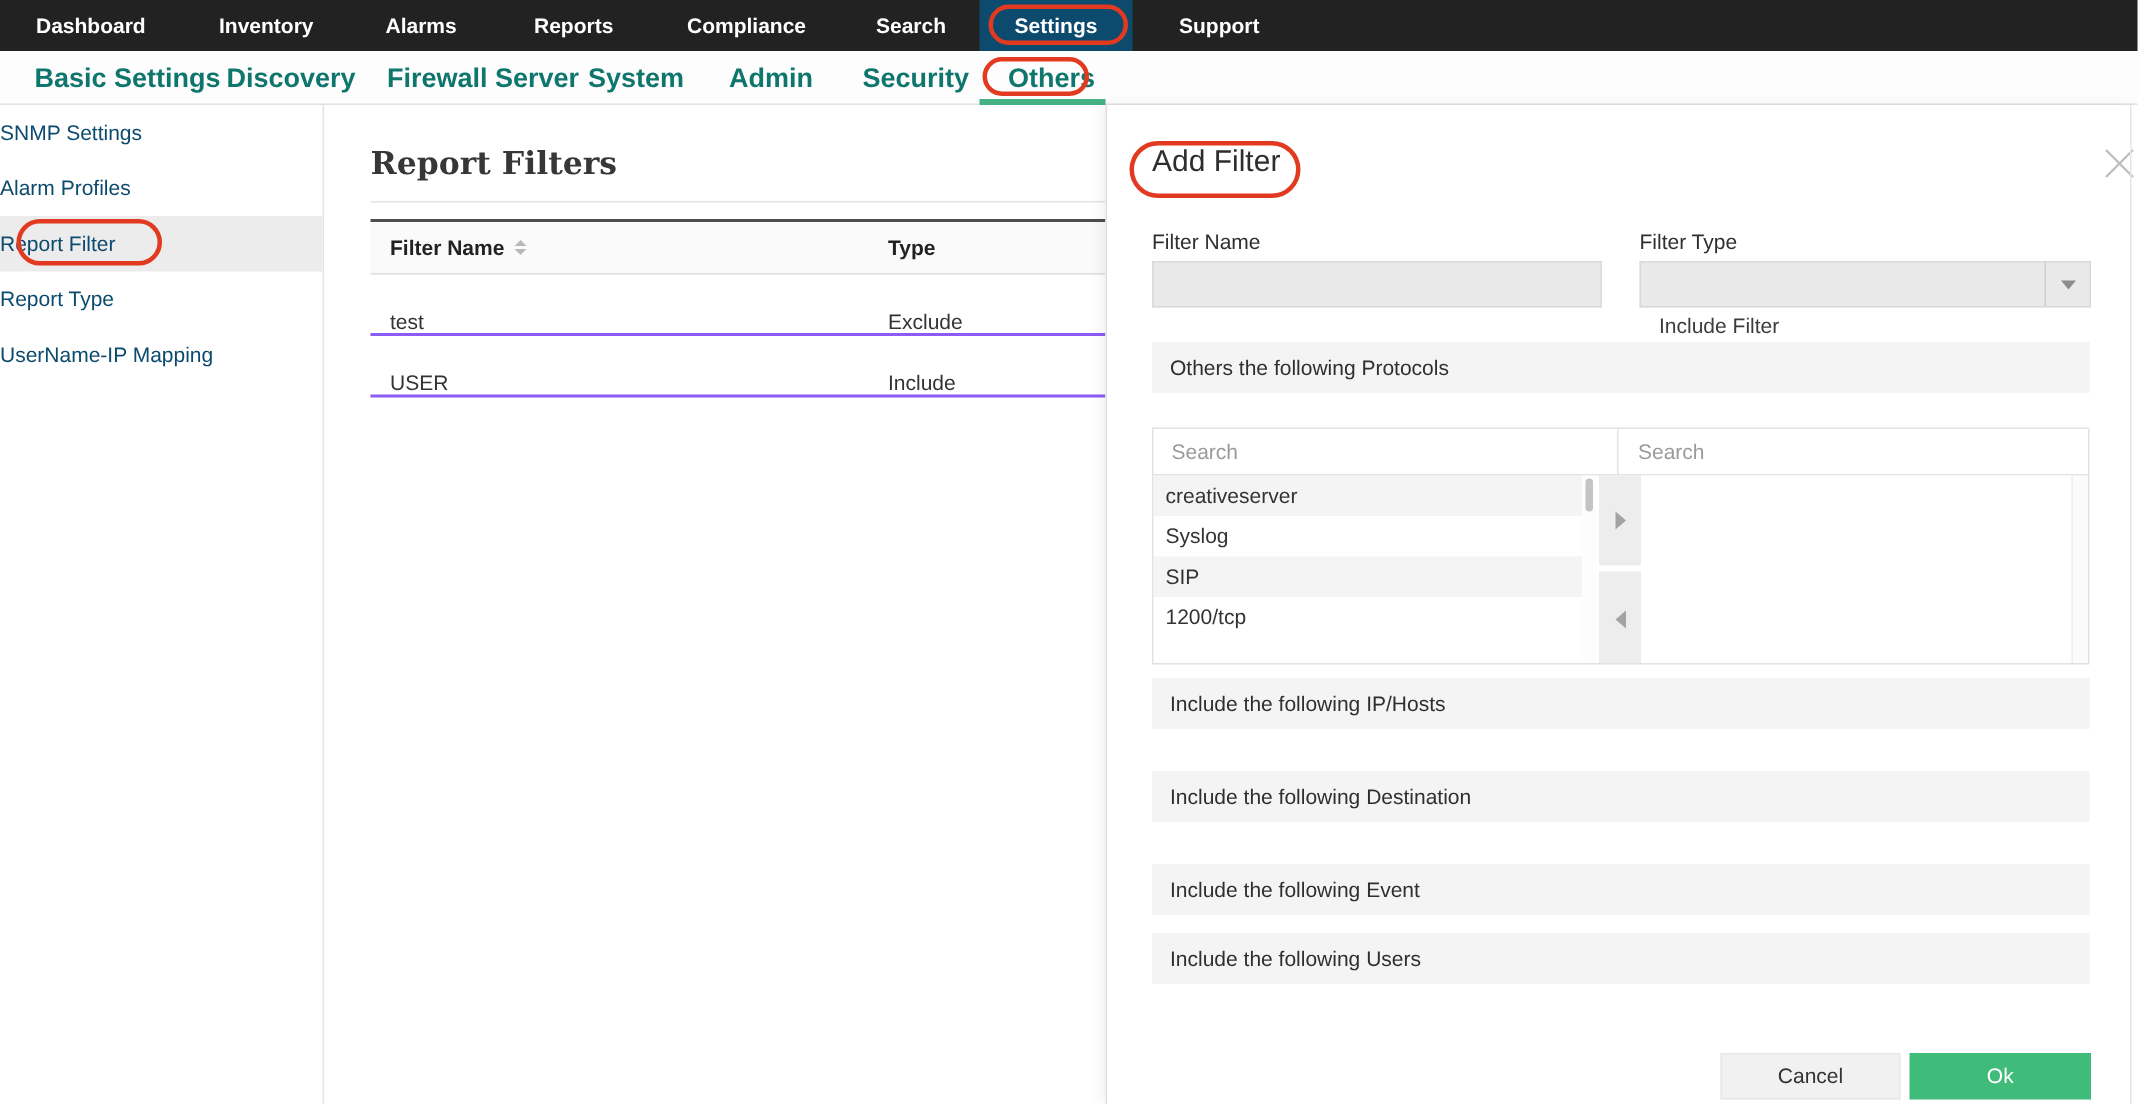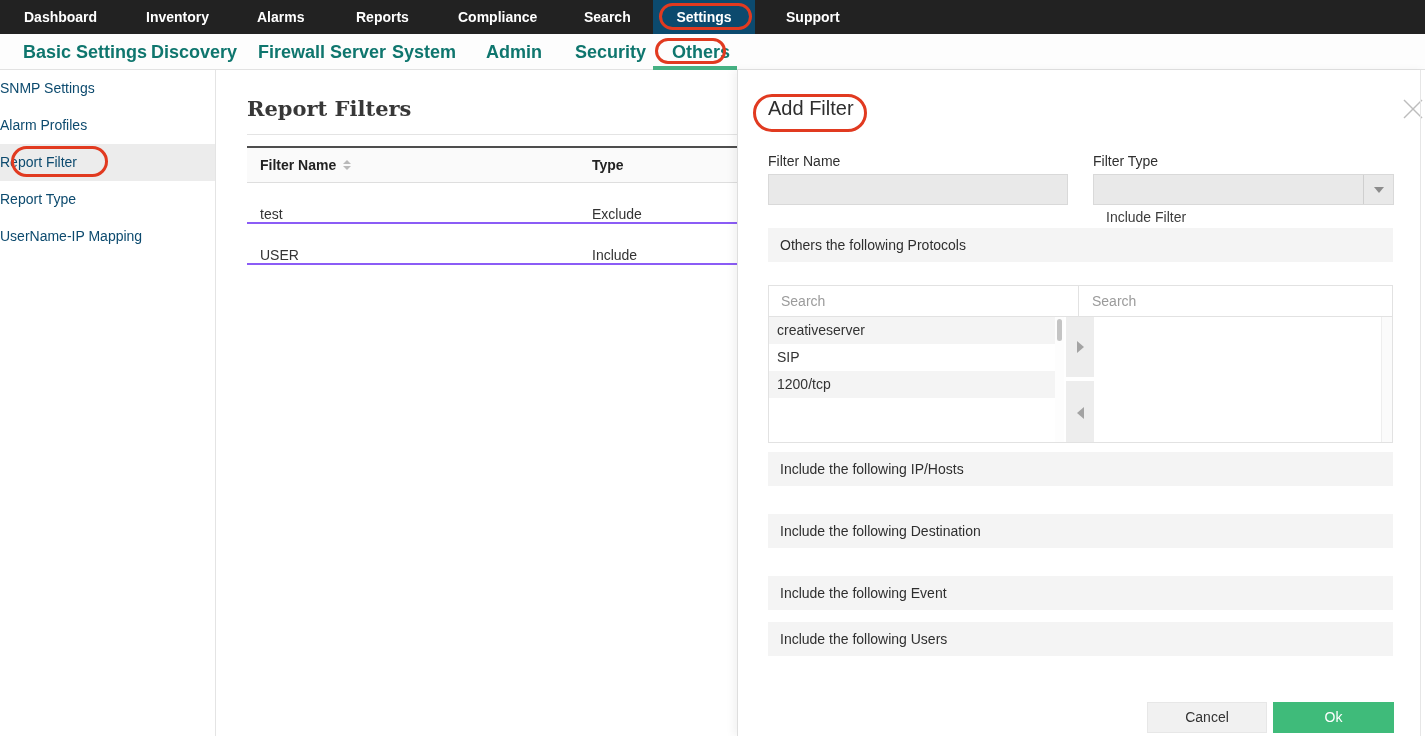--- a/index.html
+++ b/index.html
@@ -192,20 +192,21 @@
     <div class="search-row">
       <div class="search-cell-left">
         <input class="search-input" type="text" placeholder="Search" style="">
       </div>
       <div class="search-cell-right">
         <input class="search-input" type="text" placeholder="Search" style="">
       </div>
     </div>
     <div id="avail-list">
       <div class="proto-item">creativeserver</div>
+      <div class="proto-item">Syslog</div>
       <div class="proto-item">SIP</div>
       <div class="proto-item">1200/tcp</div>
     </div>
     <div id="avail-scroll">
       <div id="avail-thumb"></div>
     </div>
     <div id="move-buttons">
       <div class="move-btn" id="move-right-btn">
         <span class="tri-right"></span>
       </div>

